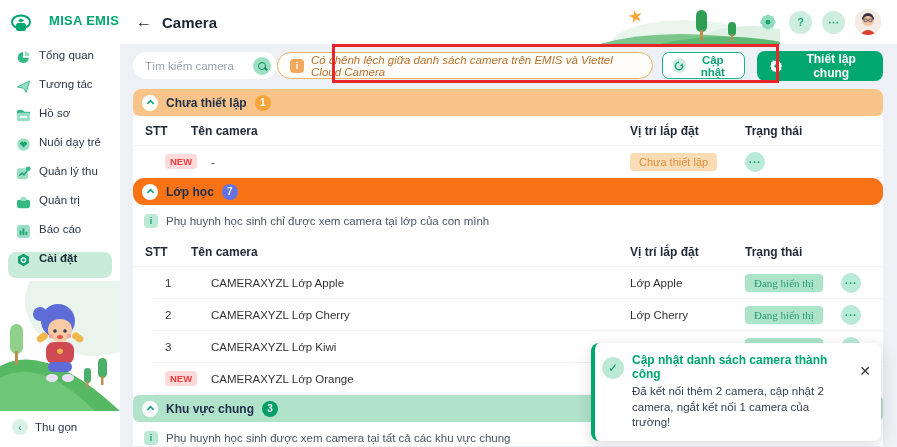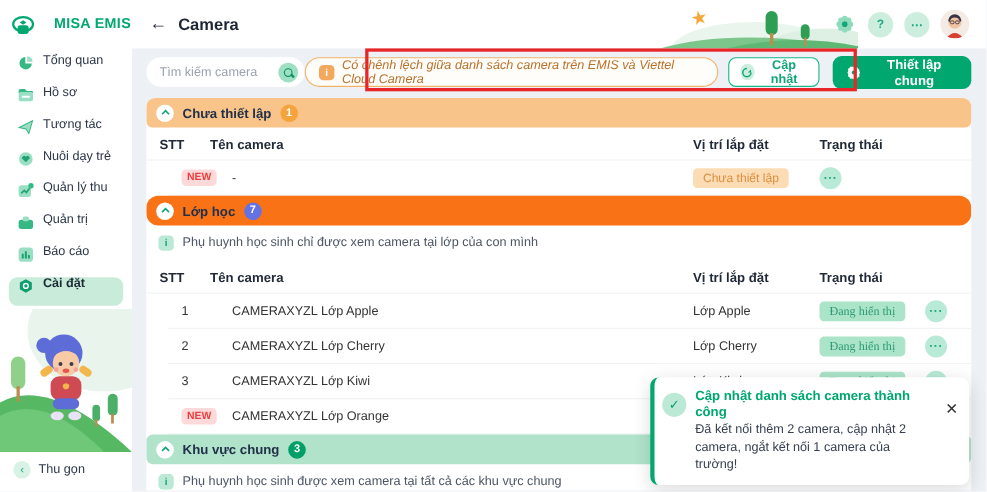--- a/index.html
+++ b/index.html
@@ -98,34 +98,34 @@
             <svg width="15" height="15" viewBox="0 0 16 16">
               <path d="M7.5 2a6 6 0 1 0 6.3 6.3H7.5z" fill="#35b884"></path>
               <path d="M9.3 1.2a6 6 0 0 1 5.3 5.3H9.3z" fill="#9adfc4"></path>
             </svg>
           </span>
         <span>Tổng quan</span>
       </div>
       <div class="nav-item">
         <span class="nav-icon">
             <svg width="15" height="15" viewBox="0 0 16 16">
+              <path d="M1.5 8.5 14.5 2l-3.6 12.3-2.7-4.4L1.5 8.5z" fill="#9adfc4" stroke="#35b884" stroke-width="1"></path>
+            </svg>
+          </span>
+        <span>Tương tác</span>
+      </div>
+      <div class="nav-item">
+        <span class="nav-icon">
+            <svg width="15" height="15" viewBox="0 0 16 16">
               <path d="M1 4a2 2 0 0 1 2-2h4l2 2h5a1 1 0 0 1 1 1v1H1z" fill="#35b884"></path>
               <rect x="1" y="5" width="14" height="9" rx="2" fill="#9adfc4"></rect>
               <rect x="4" y="8.5" width="8" height="2" rx="1" fill="#fff"></rect>
             </svg>
           </span>
         <span>Hồ sơ</span>
-      </div>
-      <div class="nav-item">
-        <span class="nav-icon">
-            <svg width="15" height="15" viewBox="0 0 16 16">
-              <path d="M1.5 8.5 14.5 2l-3.6 12.3-2.7-4.4L1.5 8.5z" fill="#9adfc4" stroke="#35b884" stroke-width="1"></path>
-            </svg>
-          </span>
-        <span>Tương tác</span>
       </div>
       <div class="nav-item">
         <span class="nav-icon">
             <svg width="15" height="15" viewBox="0 0 16 16">
               <circle cx="8" cy="8" r="6.6" fill="#9adfc4"></circle>
               <path d="M8 11.2 5.4 8.6a1.9 1.9 0 1 1 2.6-2.6 1.9 1.9 0 1 1 2.6 2.6z" fill="#20a374"></path>
             </svg>
           </span>
         <span>Nuôi dạy trẻ</span>
       </div>

